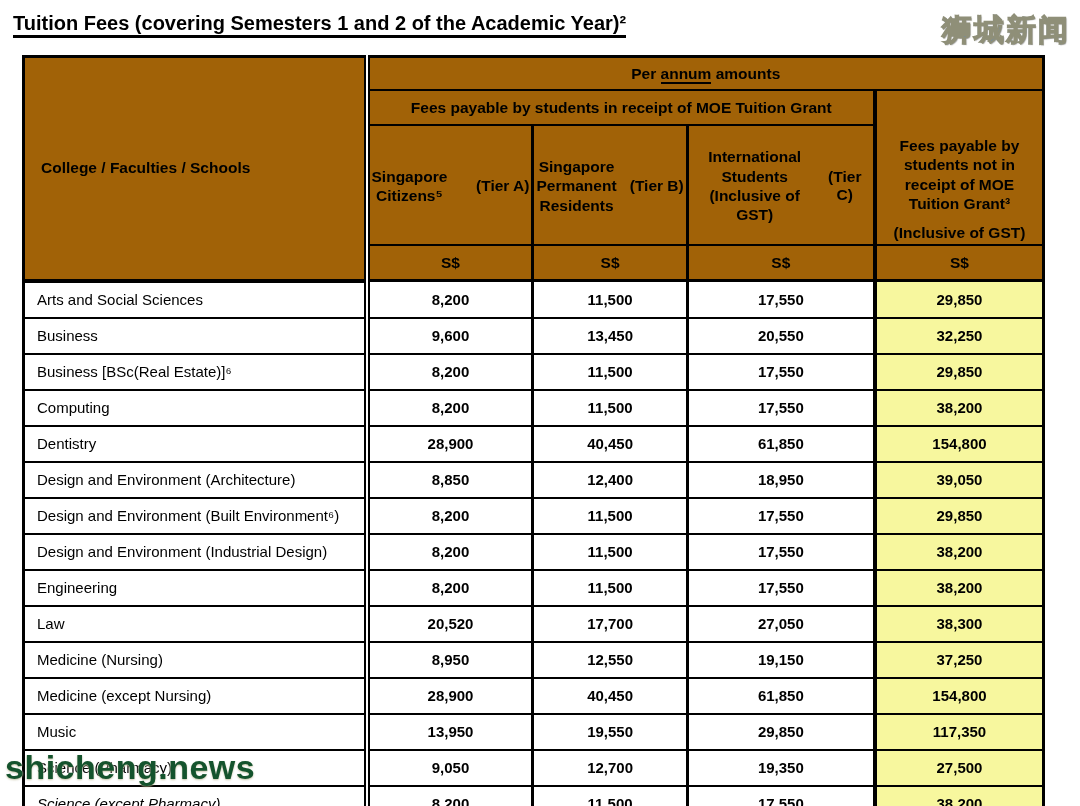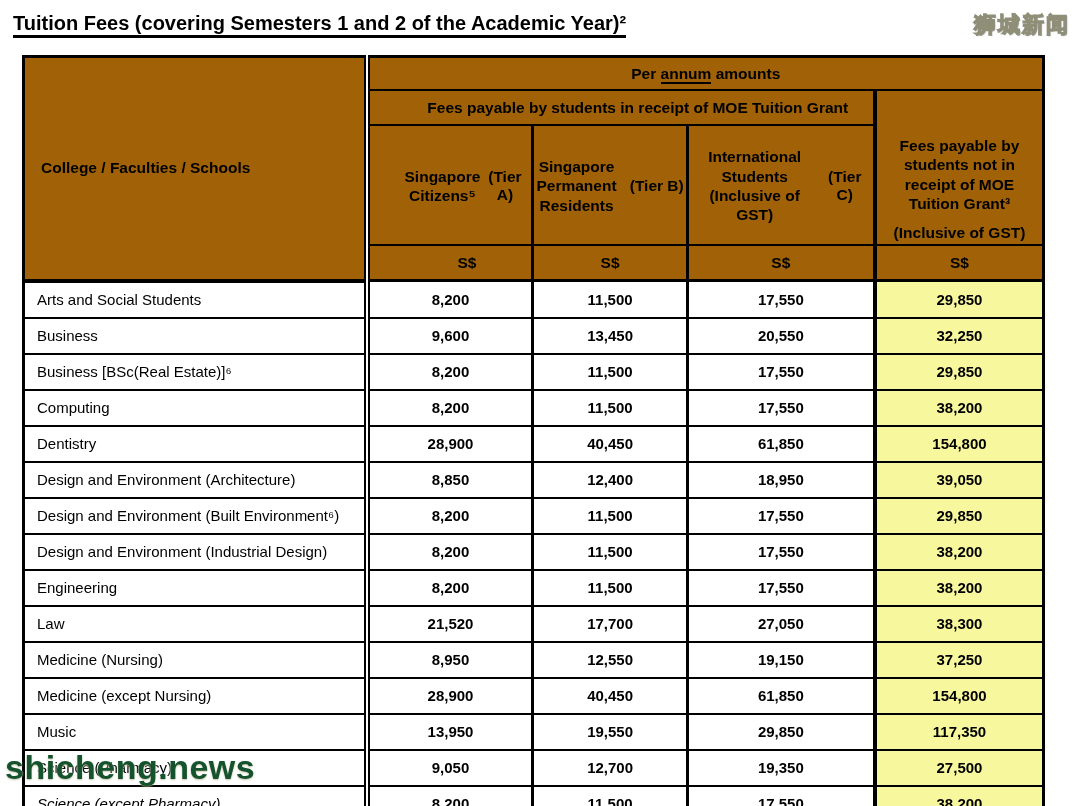--- a/index.html
+++ b/index.html
@@ -13,21 +13,21 @@
   }
 
   .page-title {
     position: absolute; left: 13px; top: 12px;
     font-size: 20px; font-weight: bold; white-space: nowrap;
   }
   .page-title .tt { border-bottom: 3px solid #000; padding-bottom: 1px; }
 
   .logo {
     position: absolute; top: 10px; right: 10px;
-    font-size: 22px; font-weight: bold;
+    font-size: 30px; font-weight: bold;
     color: #3b82f6;
     -webkit-text-stroke: 1.2px #8f8f78;
     text-shadow: 1px 1px 1px #aaa;
     letter-spacing: 2px;
     z-index: 4;
   }
 
   table.fees {
     position: absolute; left: 22px; top: 55px;
     width: 1023px;
@@ -46,21 +46,21 @@
   .c-college {
     text-align: left; padding-left: 16px;
     border-right: 6px double #000;
     border-bottom: 4px solid #000;
   }
   .r-annum td { height: 31px; }
   .r-grant td { height: 33px; }
   .r-tiers td { height: 118px; }
   .r-cur td  { height: 33px; border-bottom: 4px solid #000; }
 
-  .bl-d { border-left: 6px double #000; padding-left: 33px; }
+  .bl-d { border-left: 6px double #000; }
   .bl-3 { border-left: 3px solid #000; }
   .bl-4 { border-left: 4px solid #000; }
 
   .u { border-bottom: 2px solid #000; }
 
   .flexcell {
     display: flex; flex-direction: row; justify-content: space-between;
     align-items: center; height: 112px; box-sizing: border-box;
     padding: 10px 2px 8px; width: 100%;
   }
@@ -152,21 +152,21 @@
     </tr>
     <tr class="r-cur">
       <td class="hdr bl-d">S$</td>
       <td class="hdr bl-3">S$</td>
       <td class="hdr bl-3">S$</td>
       <td class="hdr bl-4">S$</td>
     </tr>
   </tbody>
   <tbody id="rows">
       <tr>
-        <td class="td-name">Arts and Social Students</td>
+        <td class="td-name">Arts and Social Sciences</td>
         <td class="td-a">8,200</td>
         <td class="td-b">11,500</td>
         <td class="td-c">17,550</td>
         <td class="td-d">29,850</td>
       </tr>
       <tr>
         <td class="td-name">Business</td>
         <td class="td-a">9,600</td>
         <td class="td-b">13,450</td>
         <td class="td-c">20,550</td>
@@ -216,21 +216,21 @@
       </tr>
       <tr>
         <td class="td-name">Engineering</td>
         <td class="td-a">8,200</td>
         <td class="td-b">11,500</td>
         <td class="td-c">17,550</td>
         <td class="td-d">38,200</td>
       </tr>
       <tr>
         <td class="td-name">Law</td>
-        <td class="td-a">21,520</td>
+        <td class="td-a">20,520</td>
         <td class="td-b">17,700</td>
         <td class="td-c">27,050</td>
         <td class="td-d">38,300</td>
       </tr>
       <tr>
         <td class="td-name">Medicine (Nursing)</td>
         <td class="td-a">8,950</td>
         <td class="td-b">12,550</td>
         <td class="td-c">19,150</td>
         <td class="td-d">37,250</td>

